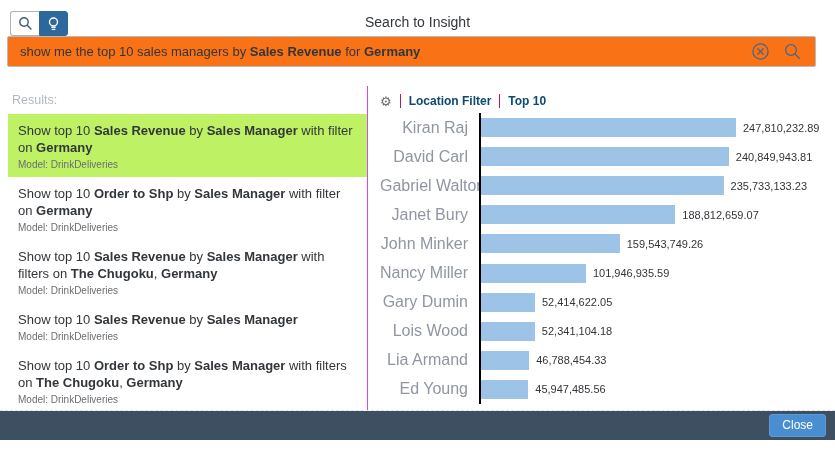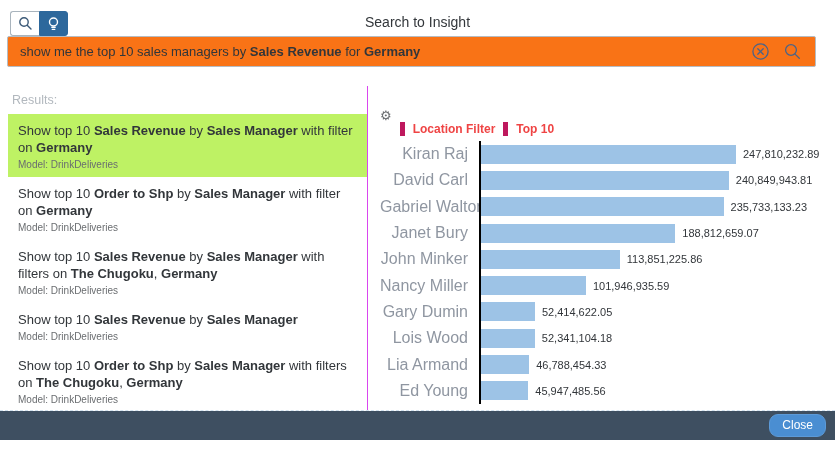--- a/index.html
+++ b/index.html
@@ -46,33 +46,33 @@
   .result-item { padding: 8px 12px 7px 10px; margin-right: 0; cursor: pointer; }
   .result-item.selected { background: #bef264; }
   .result-title { font-size: 13px; line-height: 17px; color: #32363a; }
   .result-title b { font-weight: 700; }
   .result-model { font-size: 10px; color: #6a6d70; margin-top: 3px; }
 
   
   .chart-panel { flex: 1; display: flex; flex-direction: column; padding: 8px 10px 6px 12px; overflow: hidden; }
   .chart-header { display: flex; align-items: center; font-size: 12px; flex: none; margin-bottom: 5px; }
   .gear { color: #6a6d70; font-size: 13px; line-height: 1; padding-right: 8px; }
-  .chart-link { color: #ef4444; font-weight: 600; padding: 0 8px; border-left: 5px solid #be185d; cursor: pointer; margin-top: 28px; }
+  .chart-link { color: #0c4a6e; font-weight: 600; padding: 0 8px; border-left: 1px solid #be185d; cursor: pointer; }
   .chart-link:last-child { font-weight: 700; }
   .chart-rows { flex: 1; display: flex; flex-direction: column; }
   .chart-row { flex: 1; display: flex; align-items: center; }
   .bar-name { width: 99px; flex: none; text-align: right; padding-right: 11px; font-size: 16px; color: #8f96a1; white-space: nowrap; }
   .bar-track { align-self: stretch; flex: 1; display: flex; align-items: center; border-left: 2px solid #000; }
   .bar { height: 19px; background: #9dc3e6; flex: none; }
   .bar-value { font-size: 11px; color: #32363a; margin-left: 7px; white-space: nowrap; }
 
   
   .footer { height: 29px; flex: none; background: #3e4f61; display: flex; align-items: center; justify-content: flex-end; padding-right: 9px; }
   .close-btn {
-    background: #4a8ed2; color: #fff; border: 1px solid #5c9ad8; border-radius: 9px;
+    background: #4a8ed2; color: #fff; border: 1px solid #5c9ad8; border-radius: 3px;
     font-size: 12px; font-family: "Liberation Sans", sans-serif; padding: 3px 12px 4px 12px; cursor: pointer;
   }
 
   svg { display: block; }
 </style>
 </head>
 <body>
 
 <div class="dialog">
 
@@ -182,21 +182,21 @@
     <div class="bar-name">Janet Bury</div>
     <div class="bar-track">
       <div class="bar" style="width: 194.291px; background: rgb(157, 195, 230);"></div>
       <div class="bar-value">188,812,659.07</div>
     </div>
   </div>
           <div class="chart-row">
     <div class="bar-name">John Minker</div>
     <div class="bar-track">
       <div class="bar" style="width: 138.737px; background: rgb(157, 195, 230);"></div>
-      <div class="bar-value">113,851,225.86</div>
+      <div class="bar-value">159,543,749.26</div>
     </div>
   </div>
           <div class="chart-row">
     <div class="bar-name">Nancy Miller</div>
     <div class="bar-track">
       <div class="bar" style="width: 104.905px; background: rgb(157, 195, 230);"></div>
       <div class="bar-value">101,946,935.59</div>
     </div>
   </div>
           <div class="chart-row">

